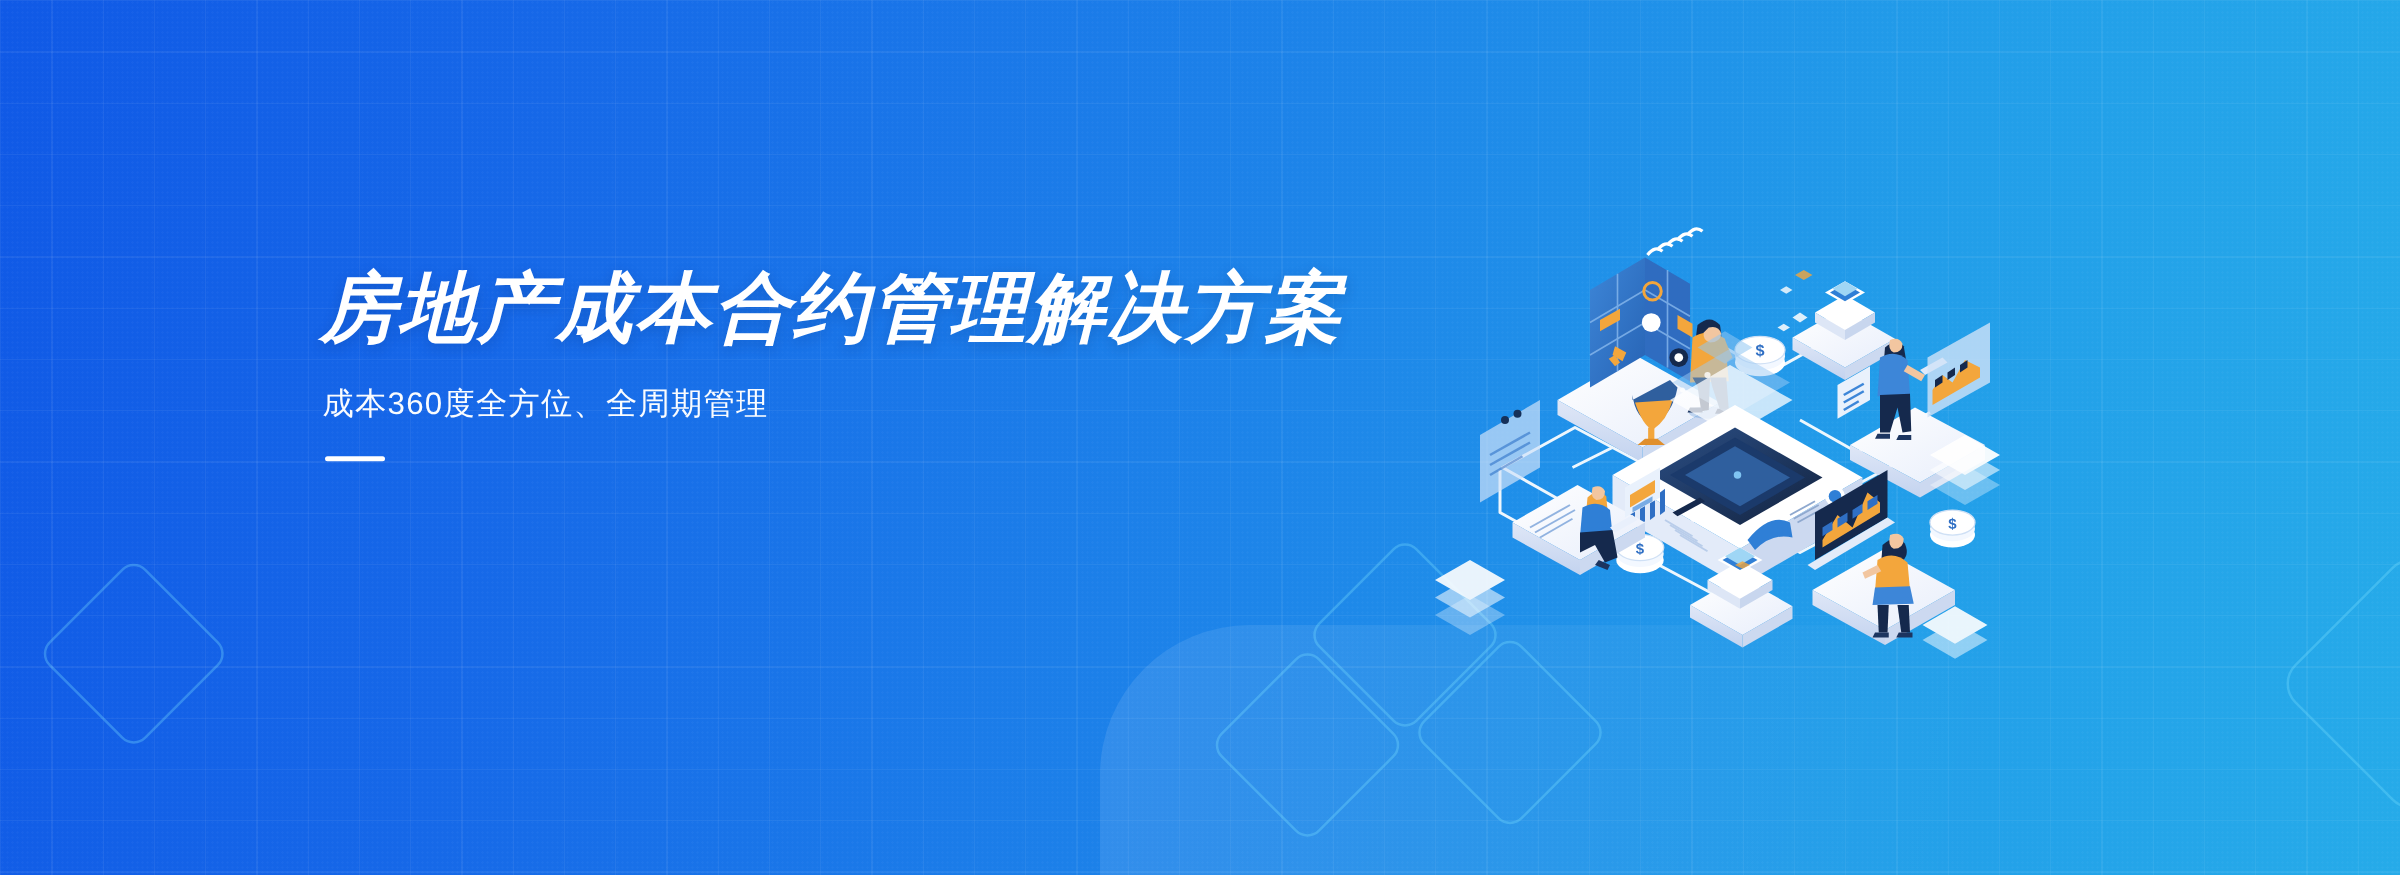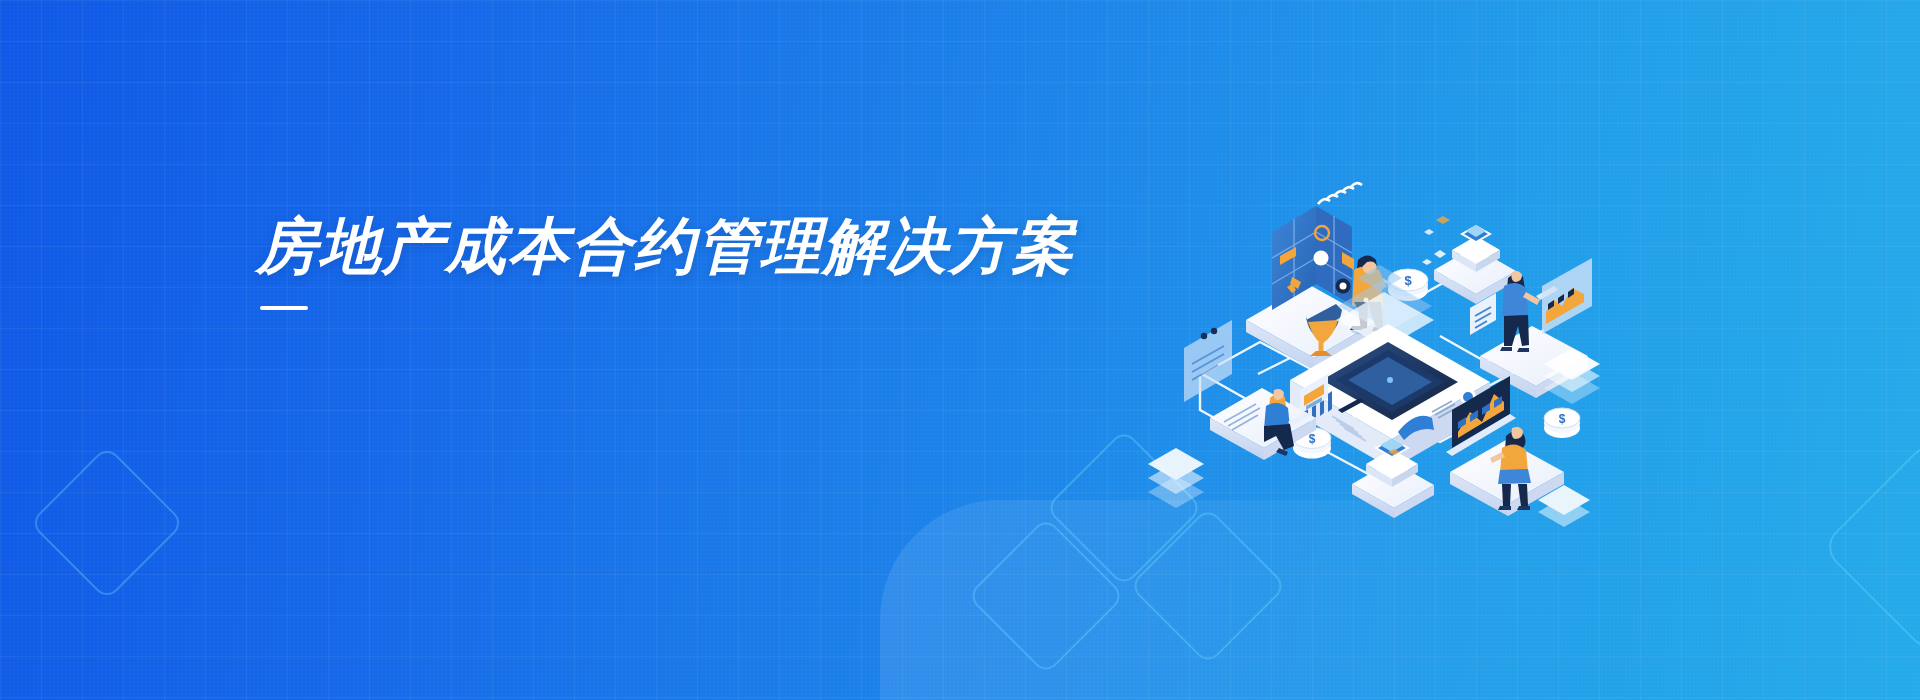--- a/index.html
+++ b/index.html
@@ -76,20 +76,21 @@
   <div class="swoosh"></div>
 
   <div class="diamond d1"></div>
   <div class="diamond d2"></div>
   <div class="diamond d3"></div>
   <div class="diamond d4"></div>
   <div class="diamond d5"></div>
 
   <div class="copy">
     <h1 class="headline">房地产成本合约管理解决方案</h1>
+    <div class="subhead">成本360度全方位、全周期管理</div>
     <div class="rule"></div>
   </div>
 
   <div class="art">
     <svg viewBox="0 0 460 380" xmlns="http://www.w3.org/2000/svg">
       <defs>
         <linearGradient id="plateTop" x1="0" y1="0" x2="1" y2="1">
           <stop offset="0" stop-color="#ffffff"></stop>
             <stop offset="1" stop-color="#e8eefb"></stop>
         </linearGradient>

